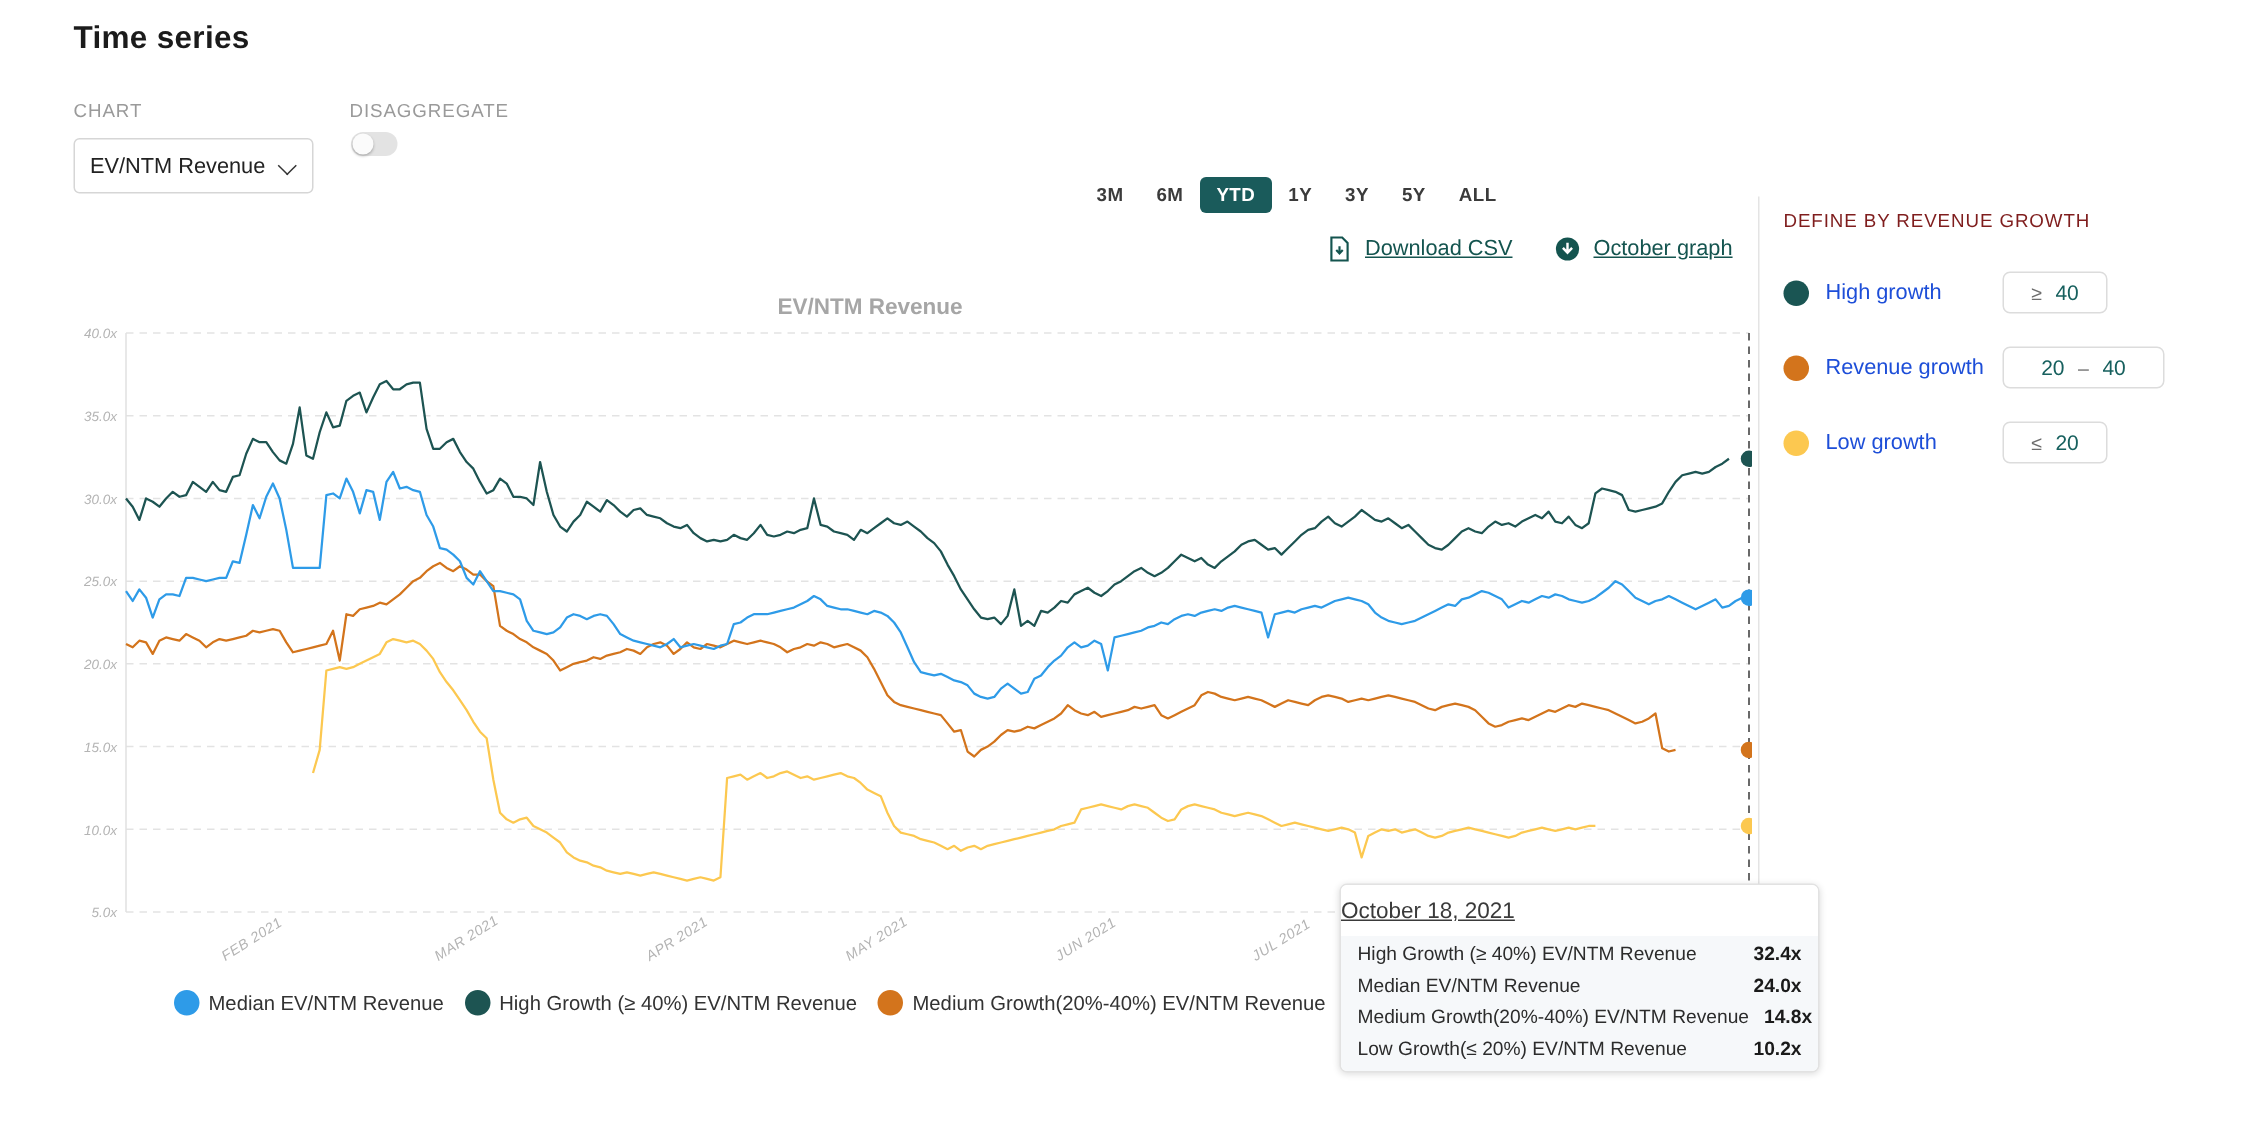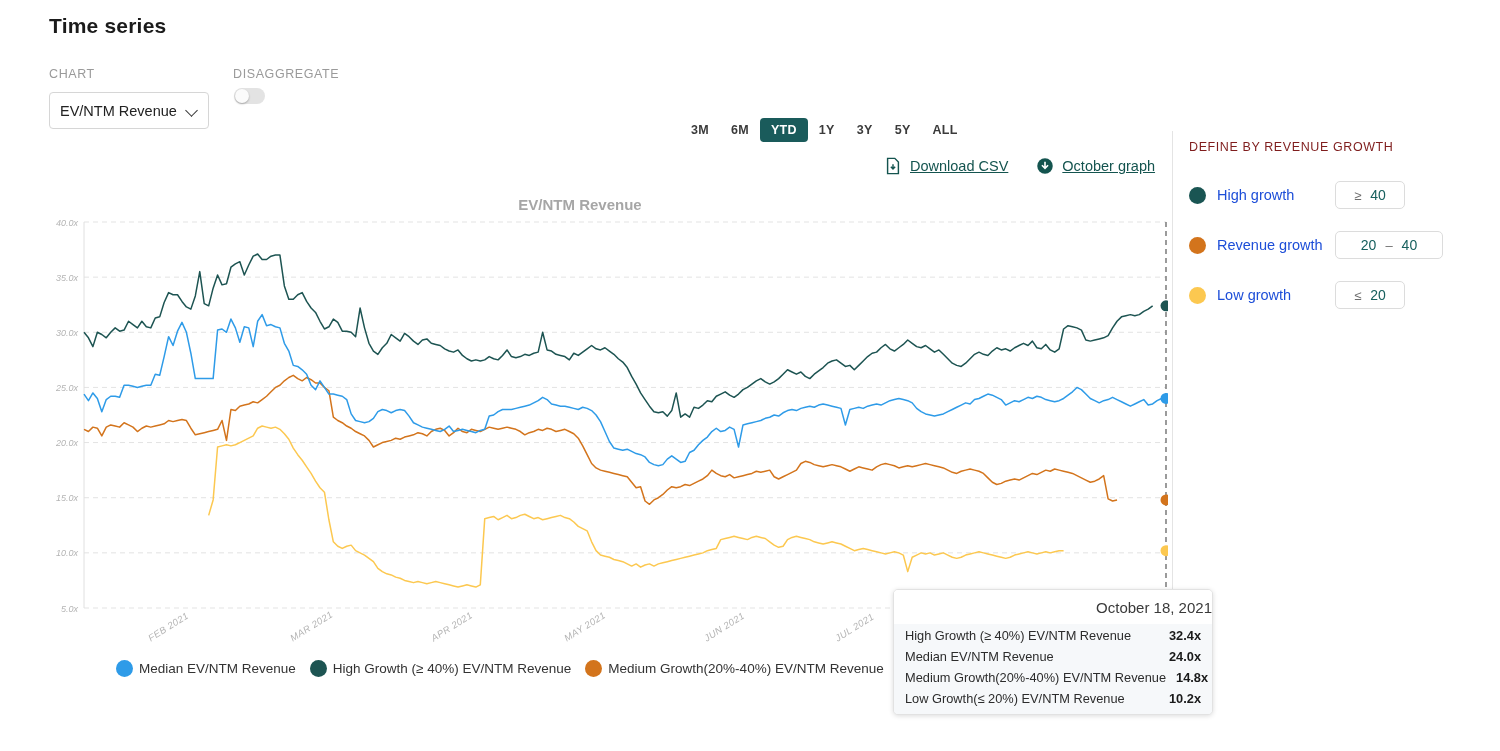--- a/index.html
+++ b/index.html
@@ -47,21 +47,21 @@
     background: #e3e3e3; cursor: pointer;
   }
   .toggle .knob {
     position: absolute; left: 1px; top: 1px;
     width: 14px; height: 14px; border-radius: 50%;
     background: #fbfbfb; box-shadow: 0 1px 2px rgba(0,0,0,.28);
   }
 
   
   .range-row {
-    position: absolute; left: 680px; top: 118px;
+    position: absolute; left: 720px; top: 118px;
     display: flex; align-items: flex-start; gap: 0px;
   }
   .range-btn {
     font-size: 12.5px; font-weight: bold; color: #3b3b3b;
     padding: 5px 11px; border-radius: 4px; cursor: pointer;
     letter-spacing: .3px;
   }
   .range-btn.active { background: #1a5b5b; color: #ffffff; }
 
   
@@ -117,22 +117,22 @@
   }
   .g-op { color: #6d6d6d; font-size: 13px; }
 
   
   .tooltip {
     position: absolute; left: 893px; top: 589px; width: 320px;
     background: #ffffff; border: 1px solid #e2e2e2; border-radius: 5px;
     box-shadow: 0 1px 5px rgba(0,0,0,.14); overflow: hidden;
   }
   .tt-date {
-    text-align: right; font-size: 15px; color: #3a3a3a;
-    padding: 9px 0 8px; background: #ffffff;
+    text-align: left; font-size: 15px; color: #3a3a3a;
+    padding: 9px 0 8px; background: #ffffff; text-decoration: underline;
   }
   .tt-body { background: #f6f8fa; padding: 1px 0 5px; }
   .tt-row {
     display: flex; align-items: center; justify-content: space-between;
     padding: 3px 11px 3px 11px;
   }
   .tt-name { font-size: 12.8px; color: #2c2c2c; white-space: nowrap; }
   .tt-val  { font-size: 12.8px; color: #1a1a1a; font-weight: bold; margin-left: 10px; }
 </style>
 </head>

